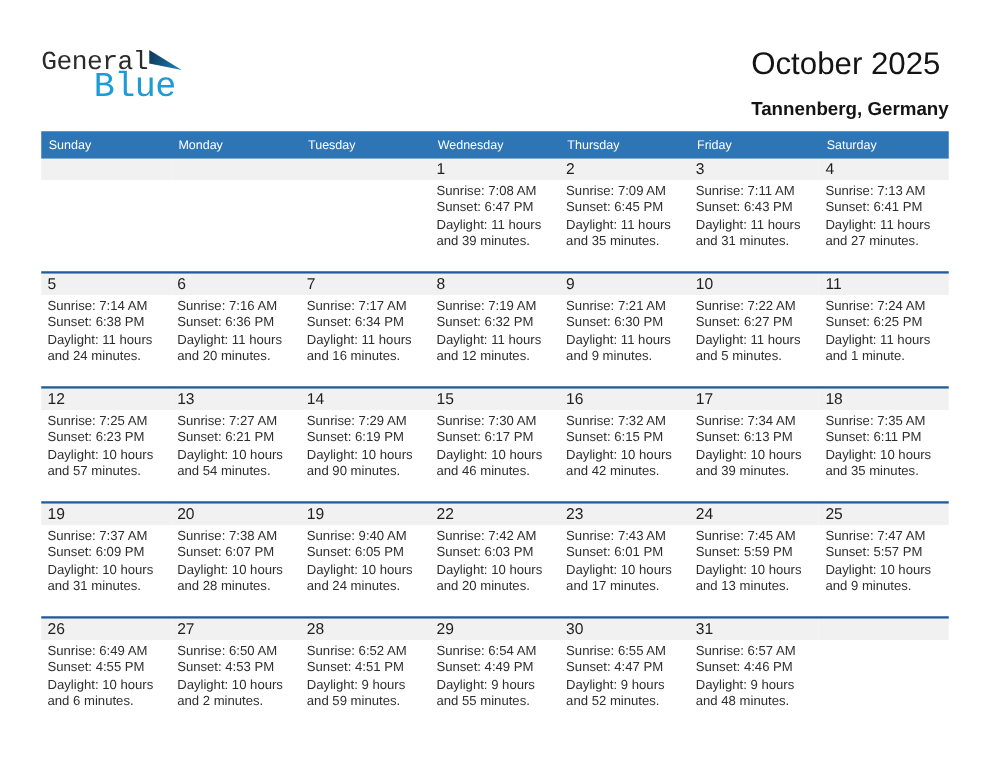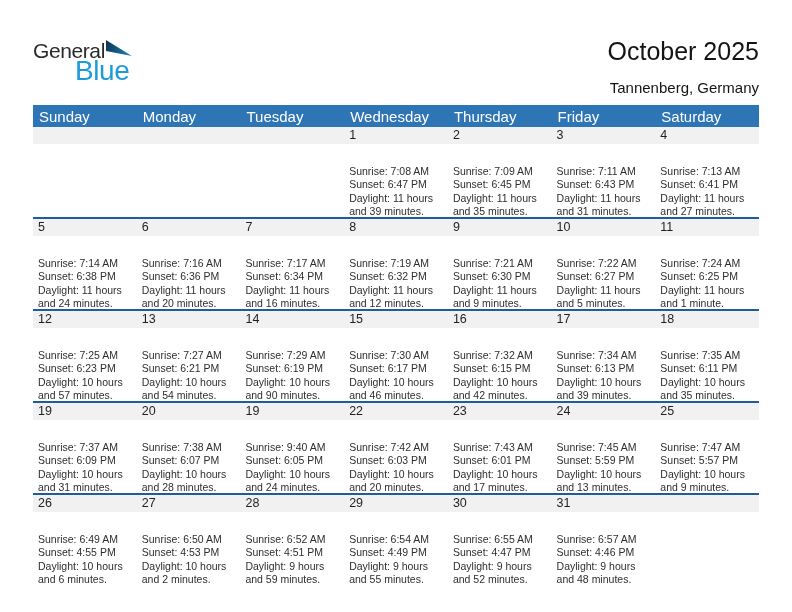--- a/index.html
+++ b/index.html
@@ -12,43 +12,43 @@
   }
   html,body{margin:0;padding:0;}
   body{
     width:792px;height:612px;background:#ffffff;overflow:hidden;
     font-family:"Liberation Sans", sans-serif;
     -webkit-font-smoothing:antialiased;
   }
   .page{position:relative;width:792px;height:612px;background:#fff;}
 
   
-  .logo{position:absolute;left:33px;top:40px;line-height:1;}
+  .logo{position:absolute;left:33px;top:40px;line-height:1;font-family:Liberation Mono, monospace;}
   .logo-line1{font-size:21px;letter-spacing:-0.4px;color:var(--logo-dark);white-space:nowrap;}
   .logo-tri{
     display:inline-block;width:26px;height:16px;margin-left:1px;vertical-align:top;
     background:linear-gradient(115deg,#0d3552 0%,#14577f 45%,#1e86c8 100%);
     clip-path:polygon(0 0,100% 100%,0 68%);
   }
   .logo-line2{font-size:28px;letter-spacing:-0.4px;color:var(--logo-blue);margin:-4px 0 0 42px;}
 
   
-  .title-block{position:absolute;right:33px;top:38px;text-align:right;color:#141414;}
+  .title-block{position:absolute;right:33px;top:38px;color:#141414;}
   .page-title{margin:0;font-size:25px;font-weight:400;line-height:1.1;}
-  .page-subtitle{margin-top:13px;font-size:15px;font-weight:400;}
+  .page-subtitle{margin-top:13px;font-size:15px;font-weight:700;}
 
   
   .calendar{position:absolute;left:33px;top:105px;width:726px;}
   .dow-row{display:flex;background:var(--header-bar);height:22px;align-items:center;}
-  .dow{flex:1;color:#ffffff;font-size:15px;padding-left:6px;box-sizing:border-box;white-space:nowrap;overflow:hidden;}
+  .dow{flex:1;color:#ffffff;font-size:10px;padding-left:6px;box-sizing:border-box;white-space:nowrap;overflow:hidden;}
   .week-row{display:flex;border-top:2px solid var(--row-border);height:90px;box-sizing:content-box;}
   .week-row:first-child{border-top:none;}
   .cell{flex:1;min-width:0;}
   .band{height:17px;line-height:17px;background:var(--band);font-size:12.5px;color:#1f1f1f;padding-left:5px;}
-  .details{padding:3px 3px 0 5px;font-size:10.5px;line-height:13.3px;color:var(--text-dark);margin-top:18px;}
+  .details{padding:3px 3px 0 5px;font-size:10.5px;line-height:13.3px;color:var(--text-dark);}
   .details div{white-space:nowrap;}
 </style>
 </head>
 <body>
 
 <div class="page">
 
   <div class="logo">
     <div class="logo-line1"><span>General</span><span class="logo-tri"></span></div>
     <div class="logo-line2">Blue</div>

